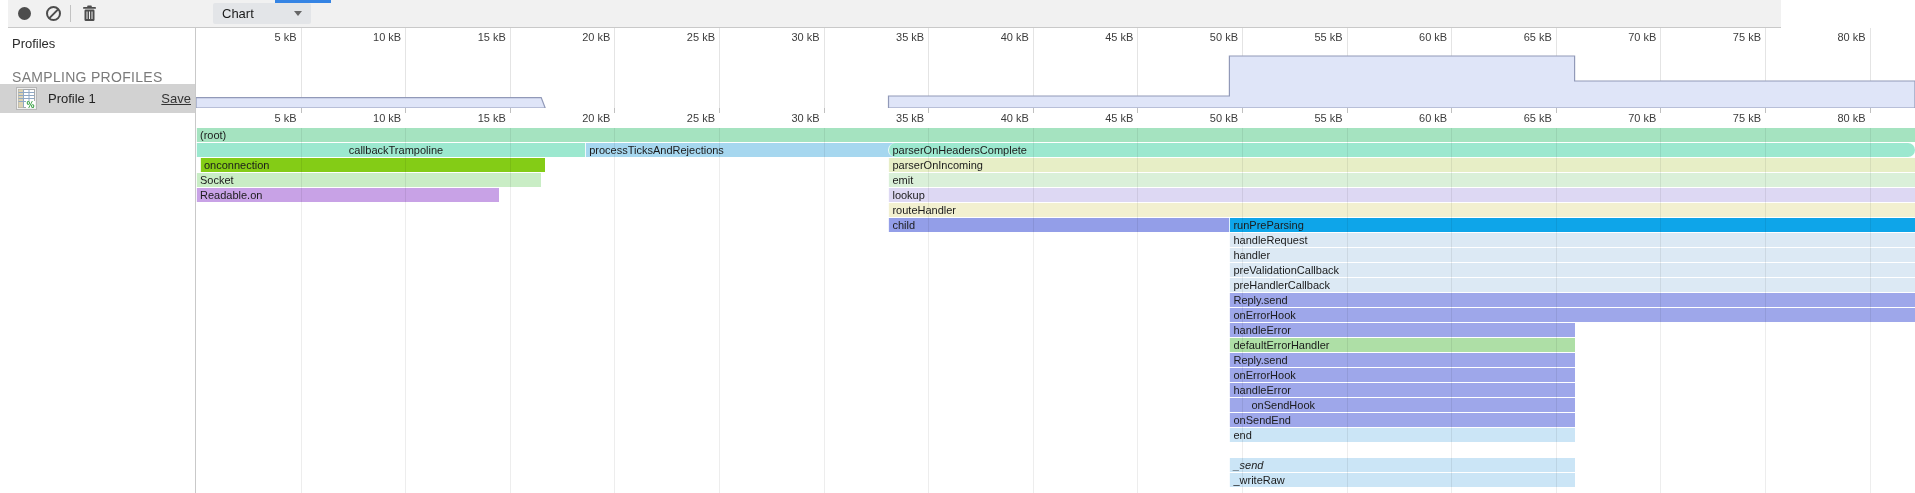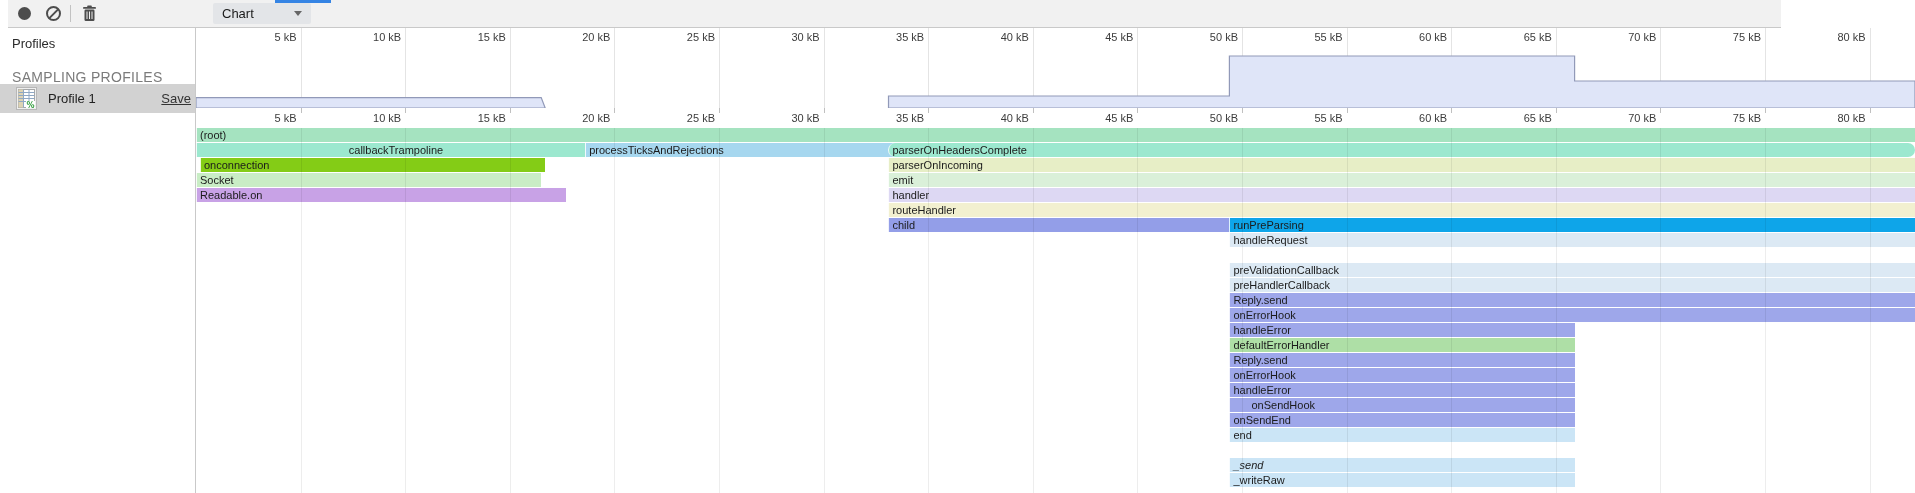--- a/index.html
+++ b/index.html
@@ -220,26 +220,27 @@
           <div class="gridline overlay" style="left: 1569px; height: 365px;"></div>
           <div class="gridline overlay" style="left: 1673.6px; height: 365px;"></div>
           <div class="flame-bar" title="(root)" style="left: 0px; width: 1719px; top: 0px; background: rgb(165, 227, 192);">(root)</div>
           <div class="flame-bar" title="callbackTrampoline" style="left: 0px; width: 396px; top: 15px; background: rgb(156, 232, 207); text-align: center;">callbackTrampoline</div>
           <div class="flame-bar" title="processTicksAndRejections" style="left: 345.18px; width: 347.272px; top: 15px; background: rgb(166, 215, 239); margin-left: 44px;">processTicksAndRejections</div>
           <div class="flame-bar" title="parserOnHeadersComplete" style="left: 692.452px; width: 1026.55px; top: 15px; background: rgb(156, 232, 207); border-radius: 7px;">parserOnHeadersComplete</div>
           <div class="flame-bar" title="onconnection" style="left: 4px; width: 345.18px; top: 30px; background: #84cc16;">onconnection</div>
           <div class="flame-bar" title="parserOnIncoming" style="left: 692.452px; width: 1026.55px; top: 30px; background: rgb(231, 238, 198);">parserOnIncoming</div>
           <div class="flame-bar" title="Socket" style="left: 0px; width: 345.18px; top: 45px; background: rgb(201, 237, 197);">Socket</div>
           <div class="flame-bar" title="emit" style="left: 692.452px; width: 1026.55px; top: 45px; background: rgb(218, 240, 217);">emit</div>
-          <div class="flame-bar" title="Readable.on" style="left: 0px; width: 370px; top: 60px; background: rgb(200, 162, 230);">Readable.on</div>
-          <div class="flame-bar" title="lookup" style="left: 692.452px; width: 1026.55px; top: 60px; background: rgb(221, 216, 243);">handler</div>
+          <div class="flame-bar" title="Readable.on" style="left: 0px; width: 303px; top: 60px; background: rgb(200, 162, 230);">Readable.on</div>
+          <div class="flame-bar" title="lookup" style="left: 692.452px; width: 1026.55px; top: 60px; background: rgb(221, 216, 243);">lookup</div>
           <div class="flame-bar" title="routeHandler" style="left: 692.452px; width: 1026.55px; top: 75px; background: rgb(242, 240, 208);">routeHandler</div>
           <div class="flame-bar" title="child" style="left: 692.452px; width: 340.996px; top: 90px; background: rgb(147, 158, 232);">child</div>
           <div class="flame-bar" title="runPreParsing" style="left: 1033.45px; width: 685.552px; top: 90px; background: #0ea5e9;">runPreParsing</div>
           <div class="flame-bar" title="handleRequest" style="left: 1033.45px; width: 685.552px; top: 105px; background: rgb(220, 233, 244);">handleRequest</div>
+          <div class="flame-bar" title="handler" style="left: 1033.45px; width: 685.552px; top: 120px; background: rgb(220, 233, 244);">handler</div>
           <div class="flame-bar" title="preValidationCallback" style="left: 1033.45px; width: 685.552px; top: 135px; background: rgb(220, 233, 244);">preValidationCallback</div>
           <div class="flame-bar" title="preHandlerCallback" style="left: 1033.45px; width: 685.552px; top: 150px; background: rgb(220, 233, 244);">preHandlerCallback</div>
           <div class="flame-bar" title="Reply.send" style="left: 1033.45px; width: 685.552px; top: 165px; background: rgb(158, 167, 234);">Reply.send</div>
           <div class="flame-bar" title="onErrorHook" style="left: 1033.45px; width: 685.552px; top: 180px; background: rgb(158, 167, 234);">onErrorHook</div>
           <div class="flame-bar" title="handleError" style="left: 1033.45px; width: 345.18px; top: 195px; background: rgb(158, 167, 234);">handleError</div>
           <div class="flame-bar" title="defaultErrorHandler" style="left: 1033.45px; width: 345.18px; top: 210px; background: rgb(174, 223, 166);">defaultErrorHandler</div>
           <div class="flame-bar" title="Reply.send" style="left: 1033.45px; width: 345.18px; top: 225px; background: rgb(158, 167, 234);">Reply.send</div>
           <div class="flame-bar" title="onErrorHook" style="left: 1033.45px; width: 345.18px; top: 240px; background: rgb(158, 167, 234);">onErrorHook</div>
           <div class="flame-bar" title="handleError" style="left: 1033.45px; width: 345.18px; top: 255px; background: rgb(158, 167, 234);">handleError</div>
           <div class="flame-bar" title="onSendHook" style="left: 1033.45px; width: 345.18px; top: 270px; background: rgb(158, 167, 234); padding-left: 21px;">onSendHook</div>

